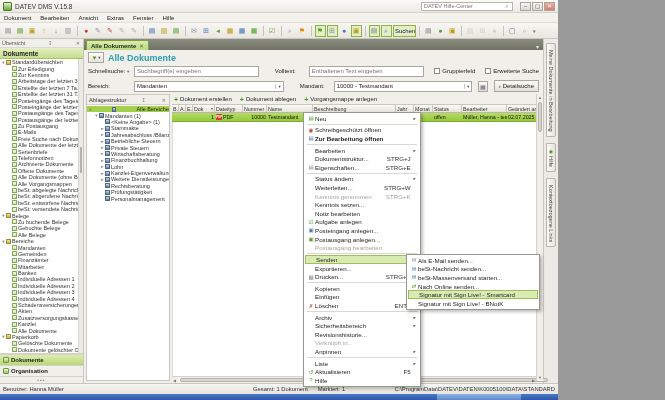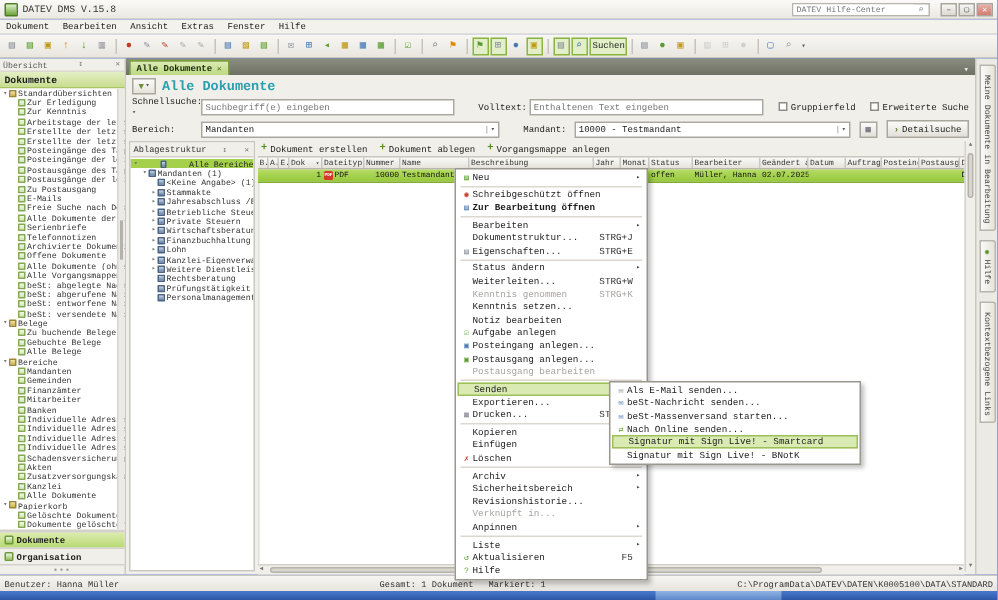--- a/index.html
+++ b/index.html
@@ -1,18 +1,18 @@
 <!DOCTYPE html>
 <html><head>
 <meta charset="utf-8">
 <style>
   html,body{margin:0;padding:0;background:#9a9a9a;}
   *{box-sizing:border-box;}
-  .win{position:relative;width:665px;height:400px;background:#1d4ed8;overflow:hidden;
-       font-family:Liberation Mono, monospace;font-size:6px;color:#222;}
+  .win{position:relative;width:558px;height:400px;background:#a21caf;overflow:hidden;
+       font-family:Liberation Sans, sans-serif;font-size:6px;color:#222;}
   
   .titlebar{height:13px;display:flex;align-items:center;background:linear-gradient(#fbfaf8,#ece9e3);
             border-bottom:1px solid #d5d2cb;padding:0 3px;gap:3px;}
   .appicon{width:9px;height:9px;background:linear-gradient(#dff0d0,#6da53a);border:1px solid #4c7d22;border-radius:1px;}
   .apptitle{font-size:6.5px;color:#333;}
   .helpbox{margin-left:auto;display:flex;align-items:center;border:1px solid #b8b5ae;background:#fff;height:9px;width:92px;}
   .helpbox input{border:0;outline:0;width:80px;font-size:5.5px;padding:0 2px;color:#888;font-family:inherit;}
   .helpbtn{width:10px;text-align:center;color:#777;font-size:6px;}
   .winbtns{display:flex;gap:1px;margin-left:4px;}
   .wbtn{width:11px;height:9px;border:1px solid #a9a6a0;background:linear-gradient(#f7f6f3,#dcd9d2);

